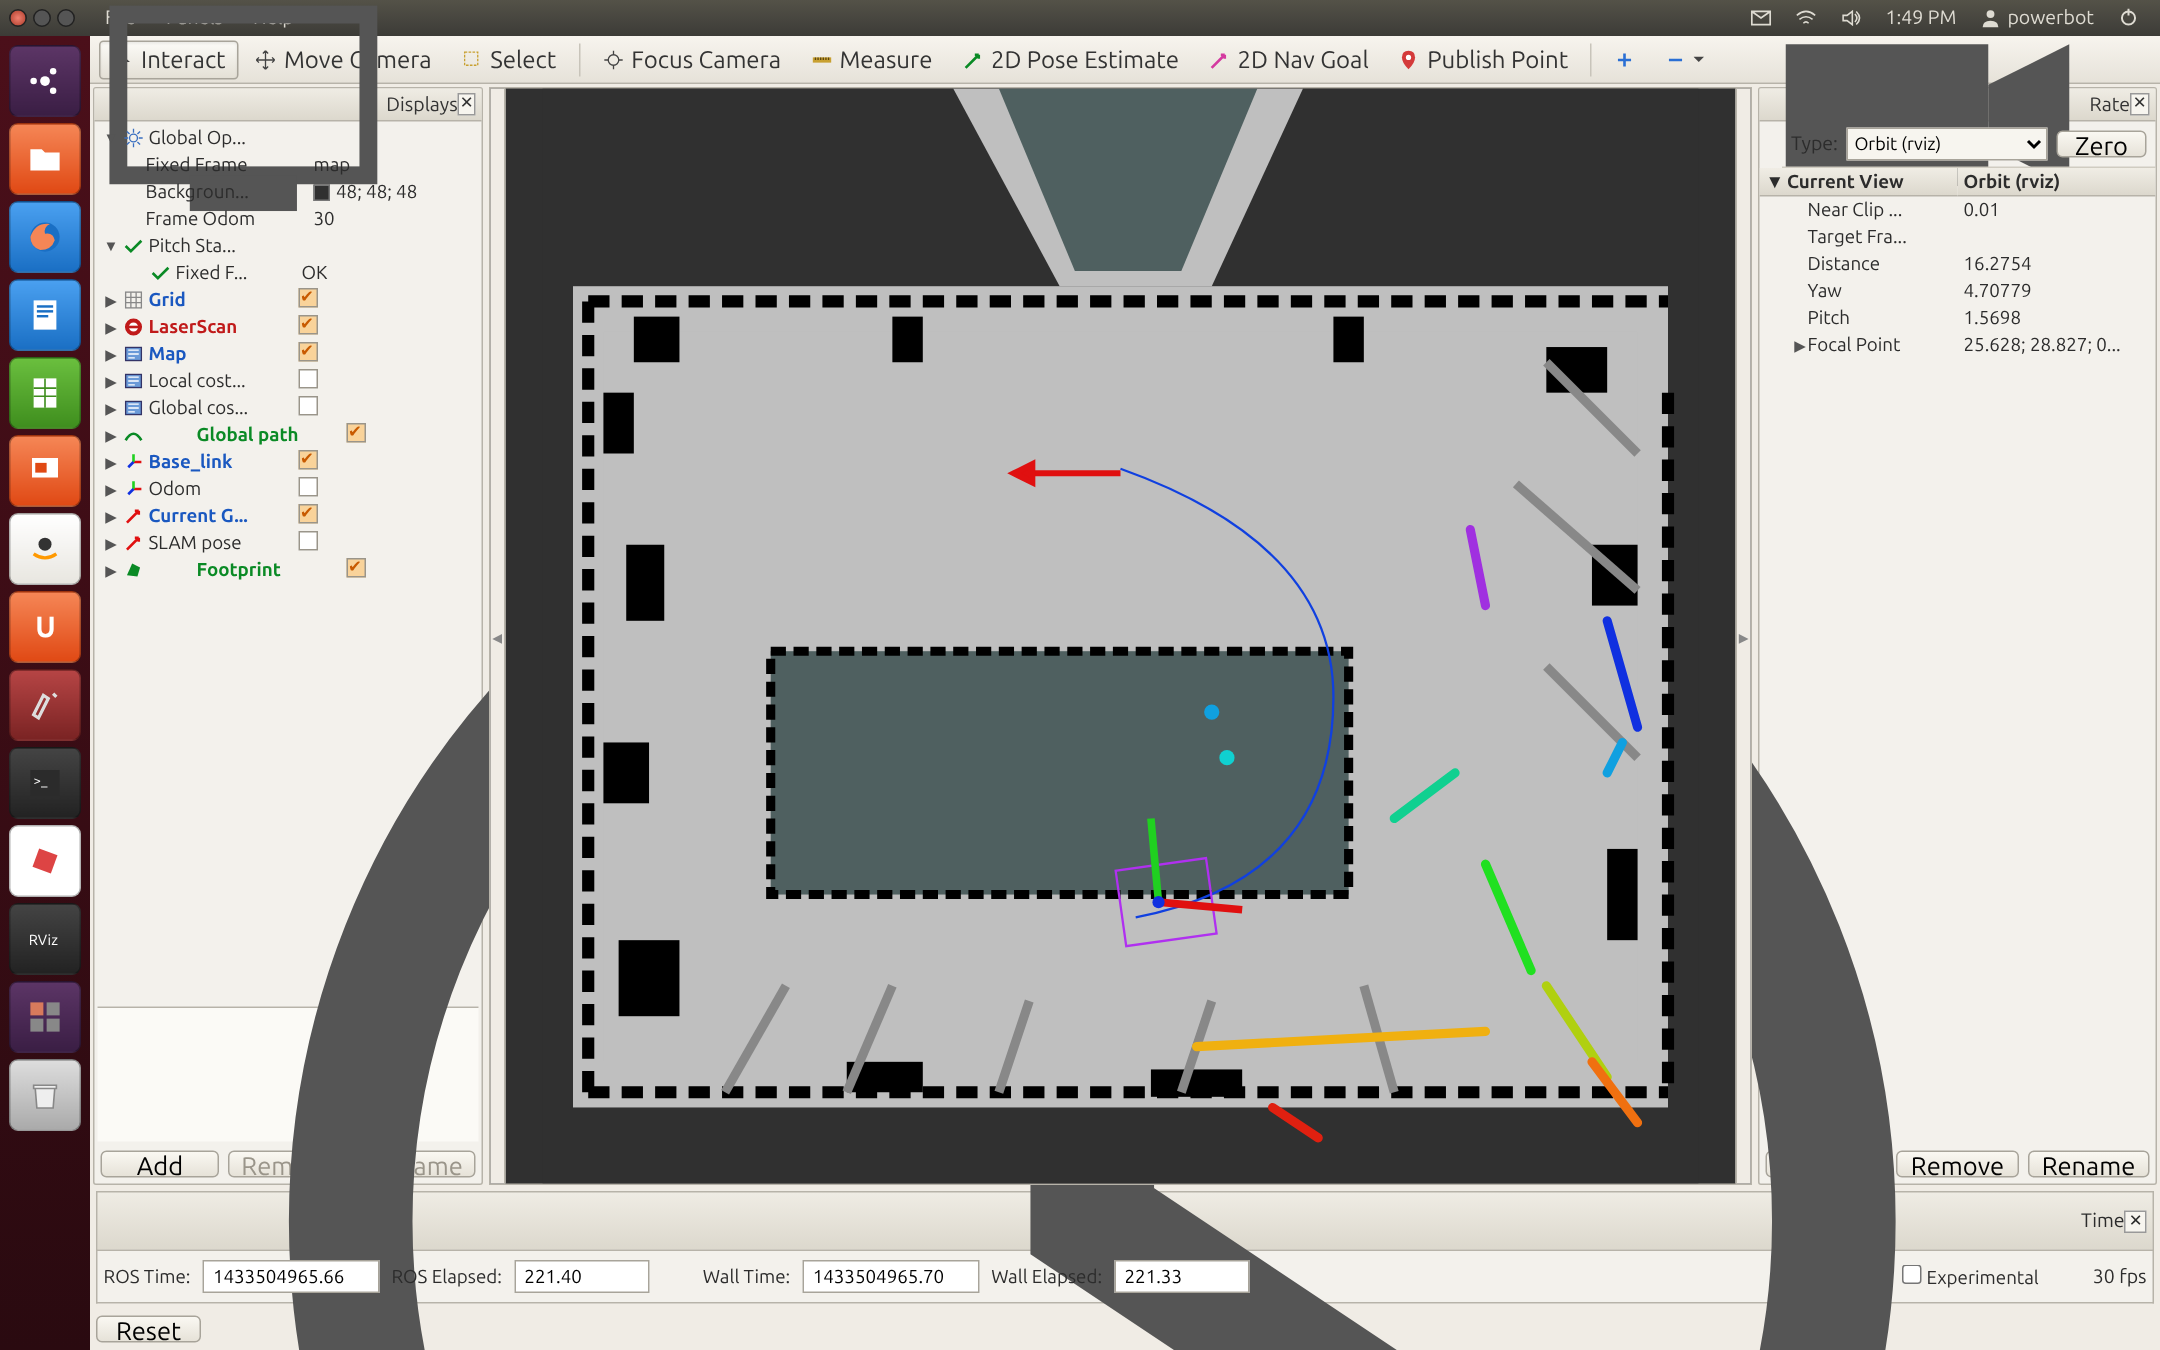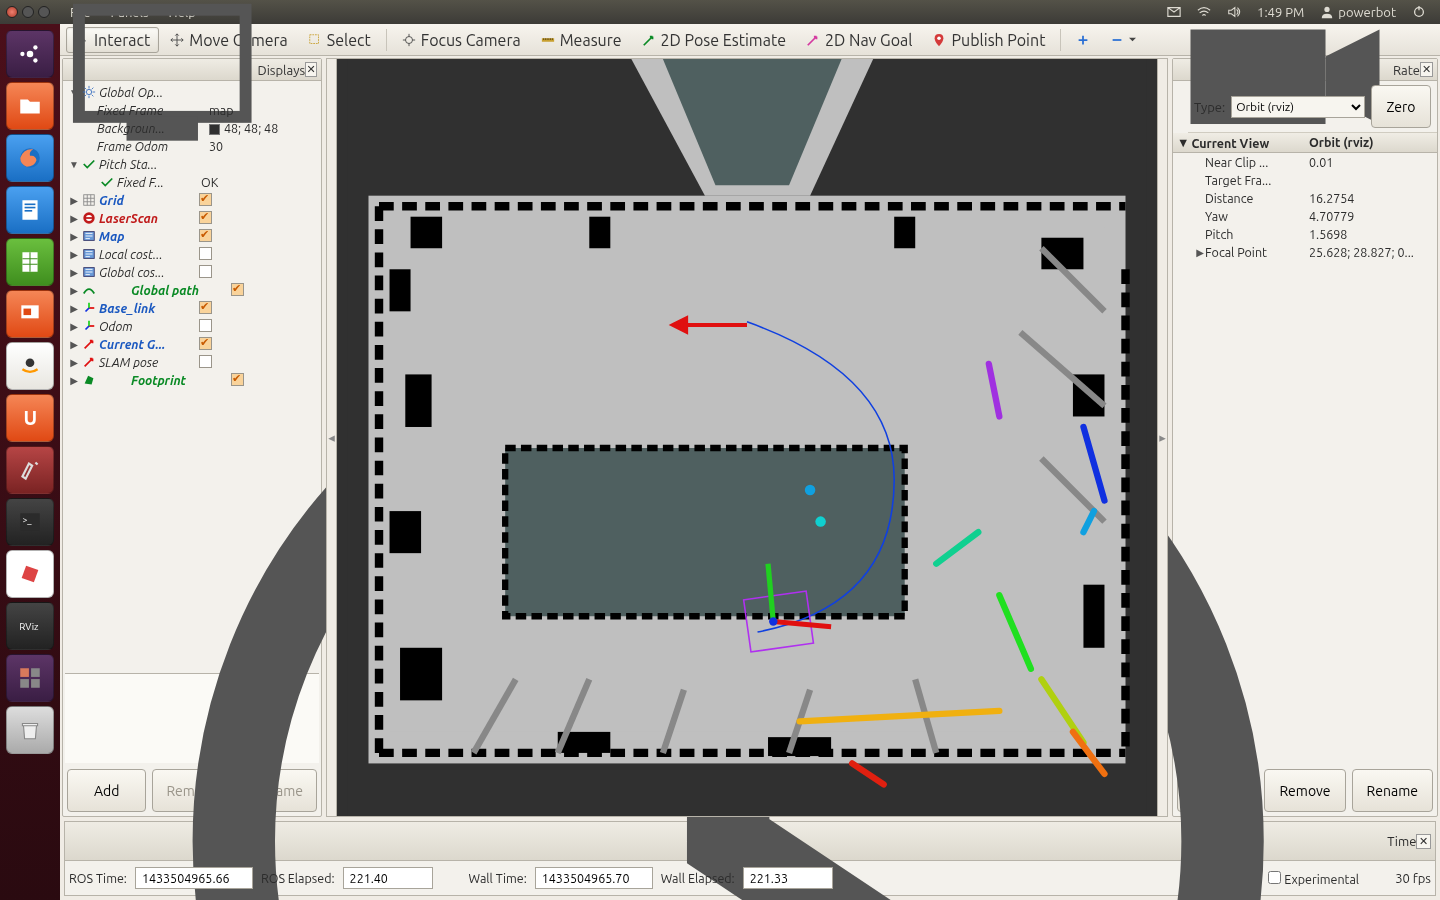--- a/index.html
+++ b/index.html
@@ -39,32 +39,32 @@
 .mid { flex:1; display:flex; min-height:0; }
 .panel { width:260px; background:#f3f1ec; border:1px solid #b7b3a9; border-radius:2px; margin:2px; display:flex; flex-direction:column; min-height:0;}
 .panel.right{width:266px;}
 .panel-title { height:22px; background:linear-gradient(#efece4,#dcd8cd); border-bottom:1px solid #b7b3a9; display:flex; align-items:center; padding:0 4px; font-size:13px; color:#333;}
 .panel-title .px { margin-left:auto; width:15px;height:15px; border:1px solid #999; font-size:11px; text-align:center; line-height:13px; background:#f7f5ef; cursor:pointer;}
 .panel-body { flex:1; overflow:auto; padding:2px 0; font-size:12.5px; }
 .tree-row { display:flex; align-items:center; height:18px; padding-left:4px; white-space:nowrap;}
 .tree-row .ind{display:inline-block;}
 .tree-row .tw{width:10px; text-align:center; color:#555; font-size:10px; cursor:pointer;}
 .tree-row .ic{width:14px;height:14px;margin:0 3px;flex:none;}
-.tree-row .lbl{flex:0 0 108px; overflow:hidden; text-overflow:ellipsis;font-style:italic;}
+.tree-row .lbl{flex:0 0 108px; overflow:hidden; text-overflow:ellipsis;}
 .tree-row .lbl.wide{flex:0 0 150px;}
 .tree-row .val{flex:1; overflow:hidden; text-overflow:ellipsis; padding-left:4px;}
 .chk{width:13px;height:13px;border:1px solid #9a958a;background:#fff;display:inline-block;position:relative;}
 .chk.on{background:#f9d39a;}
 .chk.on::after{content:"✔";position:absolute;left:0;top:-2px;font-size:11px;color:#c85a00;}
 .bold-blue{font-weight:bold;color:#1a58c0;}
 .bold-red{font-weight:bold;color:#c01a1a;}
 .bold-green{font-weight:bold;color:#0a8a25;margin-left:32px;}
 .desc-box{height:90px;border-top:1px solid #b7b3a9;background:#fbfaf6;margin:0 2px 2px;}
 .panel-btns{display:flex;gap:6px;padding:4px;}
-.btn{flex:1;height:43px;border:1px solid #a8a49a;border-radius:4px;background:linear-gradient(#faf8f2,#e6e2d8);font-size:14px;cursor:pointer;}
+.btn{flex:1;height:18px;border:1px solid #a8a49a;border-radius:4px;background:linear-gradient(#faf8f2,#e6e2d8);font-size:17px;cursor:pointer;}
 .btn:disabled{color:#9a958a;}
 
 .viewport { flex:1; margin:2px; position:relative; background:#303030; border:1px solid #b7b3a9; display:flex; }
 .viewport .grab{width:10px;background:#f0ece5;border-right:1px solid #b7b3a9;display:flex;align-items:center;justify-content:center;color:#888;}
 .viewport .grab.r{border-left:1px solid #b7b3a9;border-right:none;}
 .viewport svg.map{flex:1;}
 
 .views-type{display:flex;align-items:center;gap:6px;padding:4px 6px;border-bottom:1px solid #d0ccc1;margin-left:15px;}
 .views-type select{flex:1;height:22px;border:1px solid #a8a49a;background:#f7f5ef;font-size:12px;}
 .hdr-cell{background:linear-gradient(#f0ede5,#dcd8cd);border-bottom:1px solid #b7b3a9;font-weight:bold;padding:2px 4px;}
@@ -646,15 +646,18 @@
           <label>Wall Time:</label>
           <input type="text" value="1433504965.70" style="">
           <label>Wall Elapsed:</label>
           <input type="text" style="width: 90px;" value="221.33">
           <div class="spacer"></div>
           <label><input type="checkbox" style=""> <span>Experimental</span></label>
           <span style="width:20px"></span>
           <span>30 fps</span>
         </div>
       </div>
+      <div class="reset-row">
+        <button class="btn" style="width:70px;">Reset</button>
+      </div>
     </div>
   </div>
 </div>
 
 </body></html>

